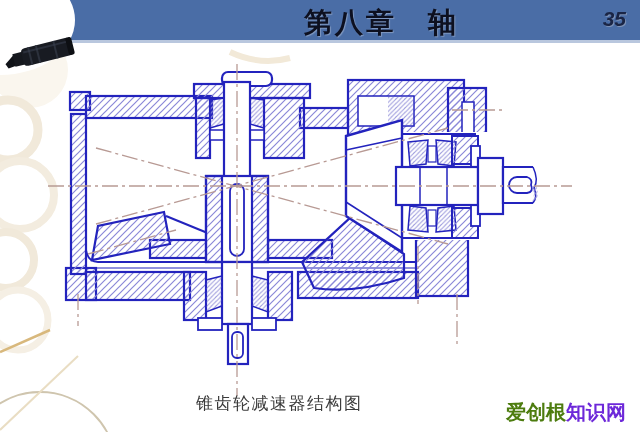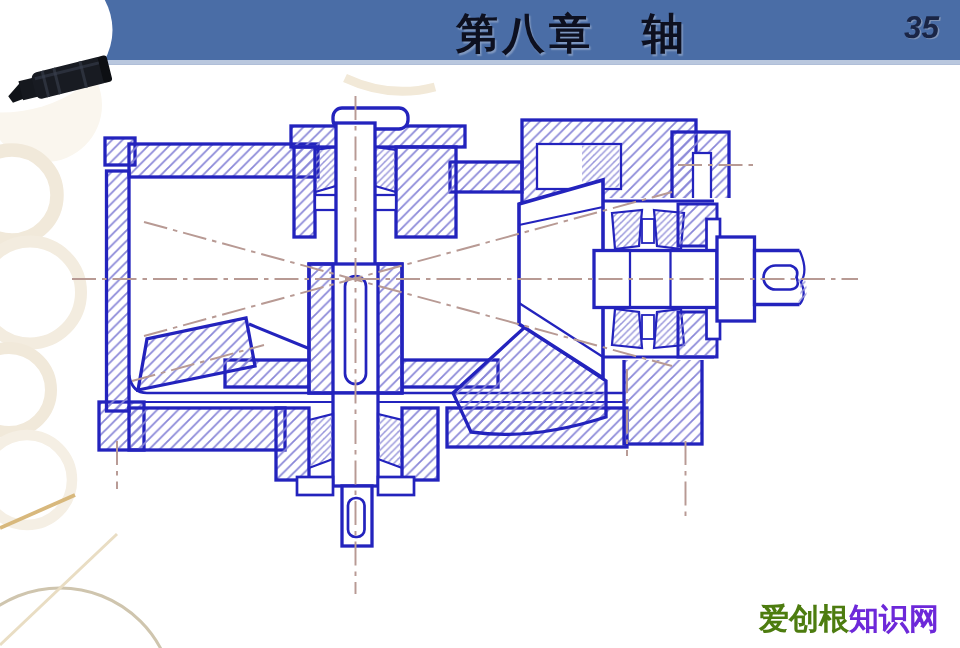--- a/index.html
+++ b/index.html
@@ -170,18 +170,19 @@
       <path d="M96,224 L448,128"></path>
       <path d="M96,148 L448,244"></path>
       <path d="M78,294 V326"></path>
       <path d="M457,294 V344"></path>
       <path d="M418,246 V304"></path>
       <path d="M452,110 H504"></path>
       <path d="M88,254 L176,230"></path>
     </g>
   </svg>
 
+  <div class="caption">锥齿轮减速器结构图</div>
 
   <div class="watermark">
     <span class="wm-a">爱创根</span><span class="wm-b">知识网</span>
   </div>
 
 </div>
 
 </body></html>

